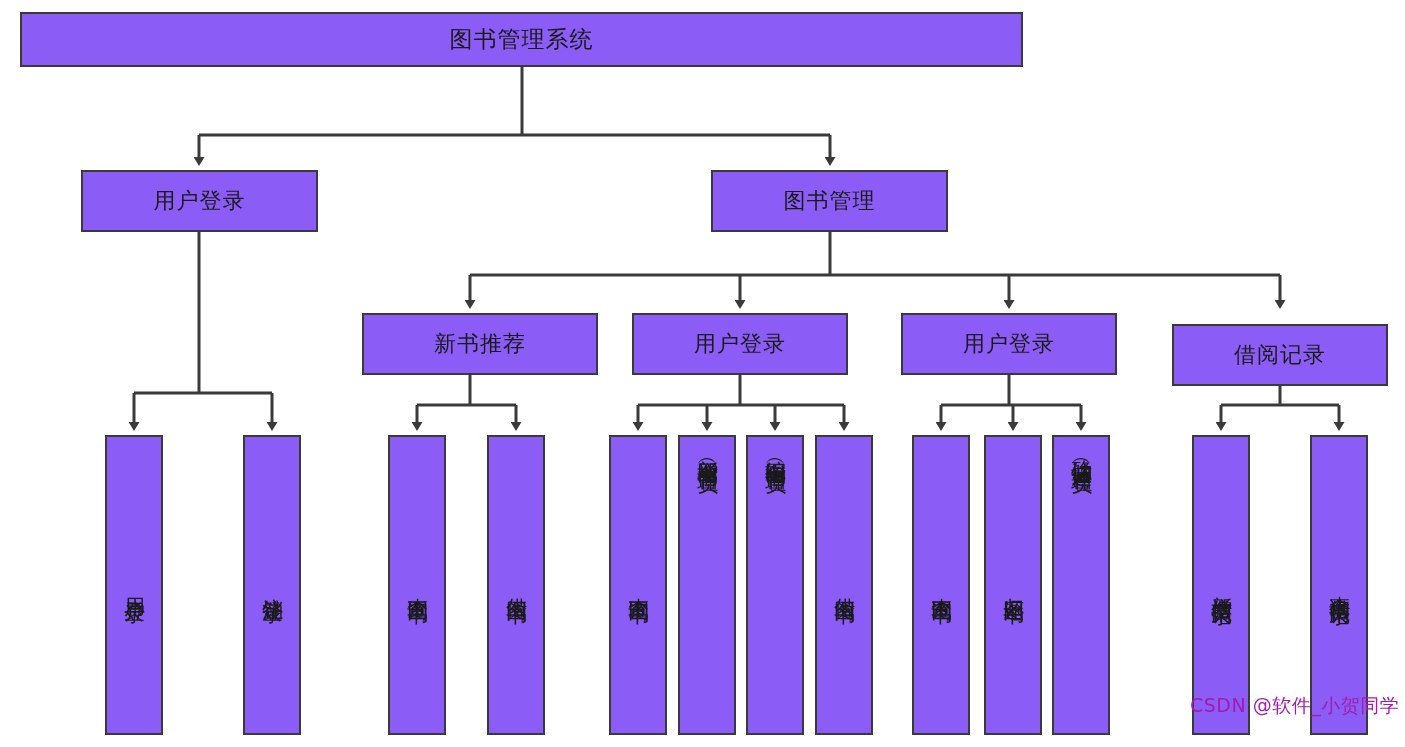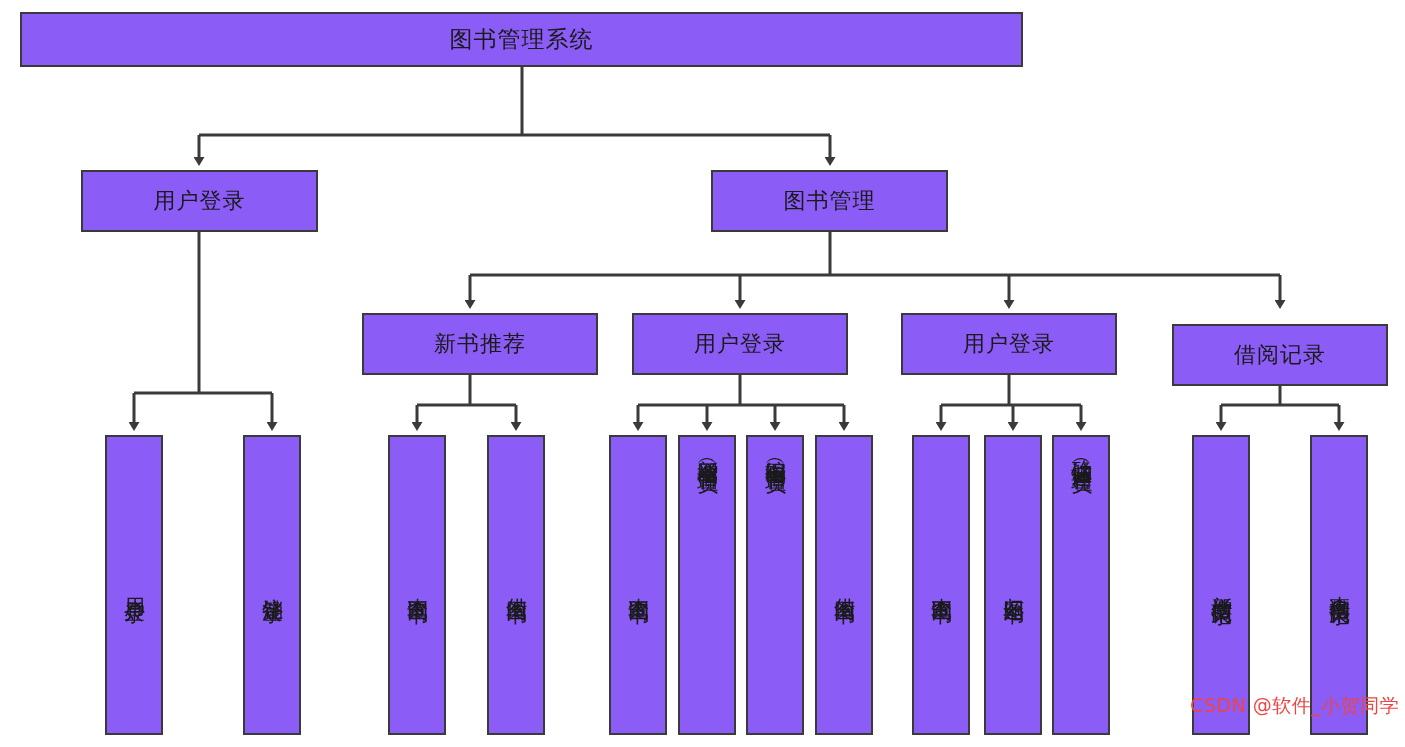--- a/index.html
+++ b/index.html
@@ -66,21 +66,21 @@
   }
   .node.v.mid {
     align-items: center;
     padding-top: 0;
   }
   .watermark {
     position: absolute;
     left: 1190px;
     top: 693px;
     font-size: 19px;
-    color: #ef4444;
+    color: #a21caf;
     white-space: nowrap;
     letter-spacing: 0.5px;
   }
 </style>
 </head>
 <body>
 
 <div id="canvas">
 
   <svg class="wires" viewBox="0 0 1405 747" xmlns="http://www.w3.org/2000/svg">

